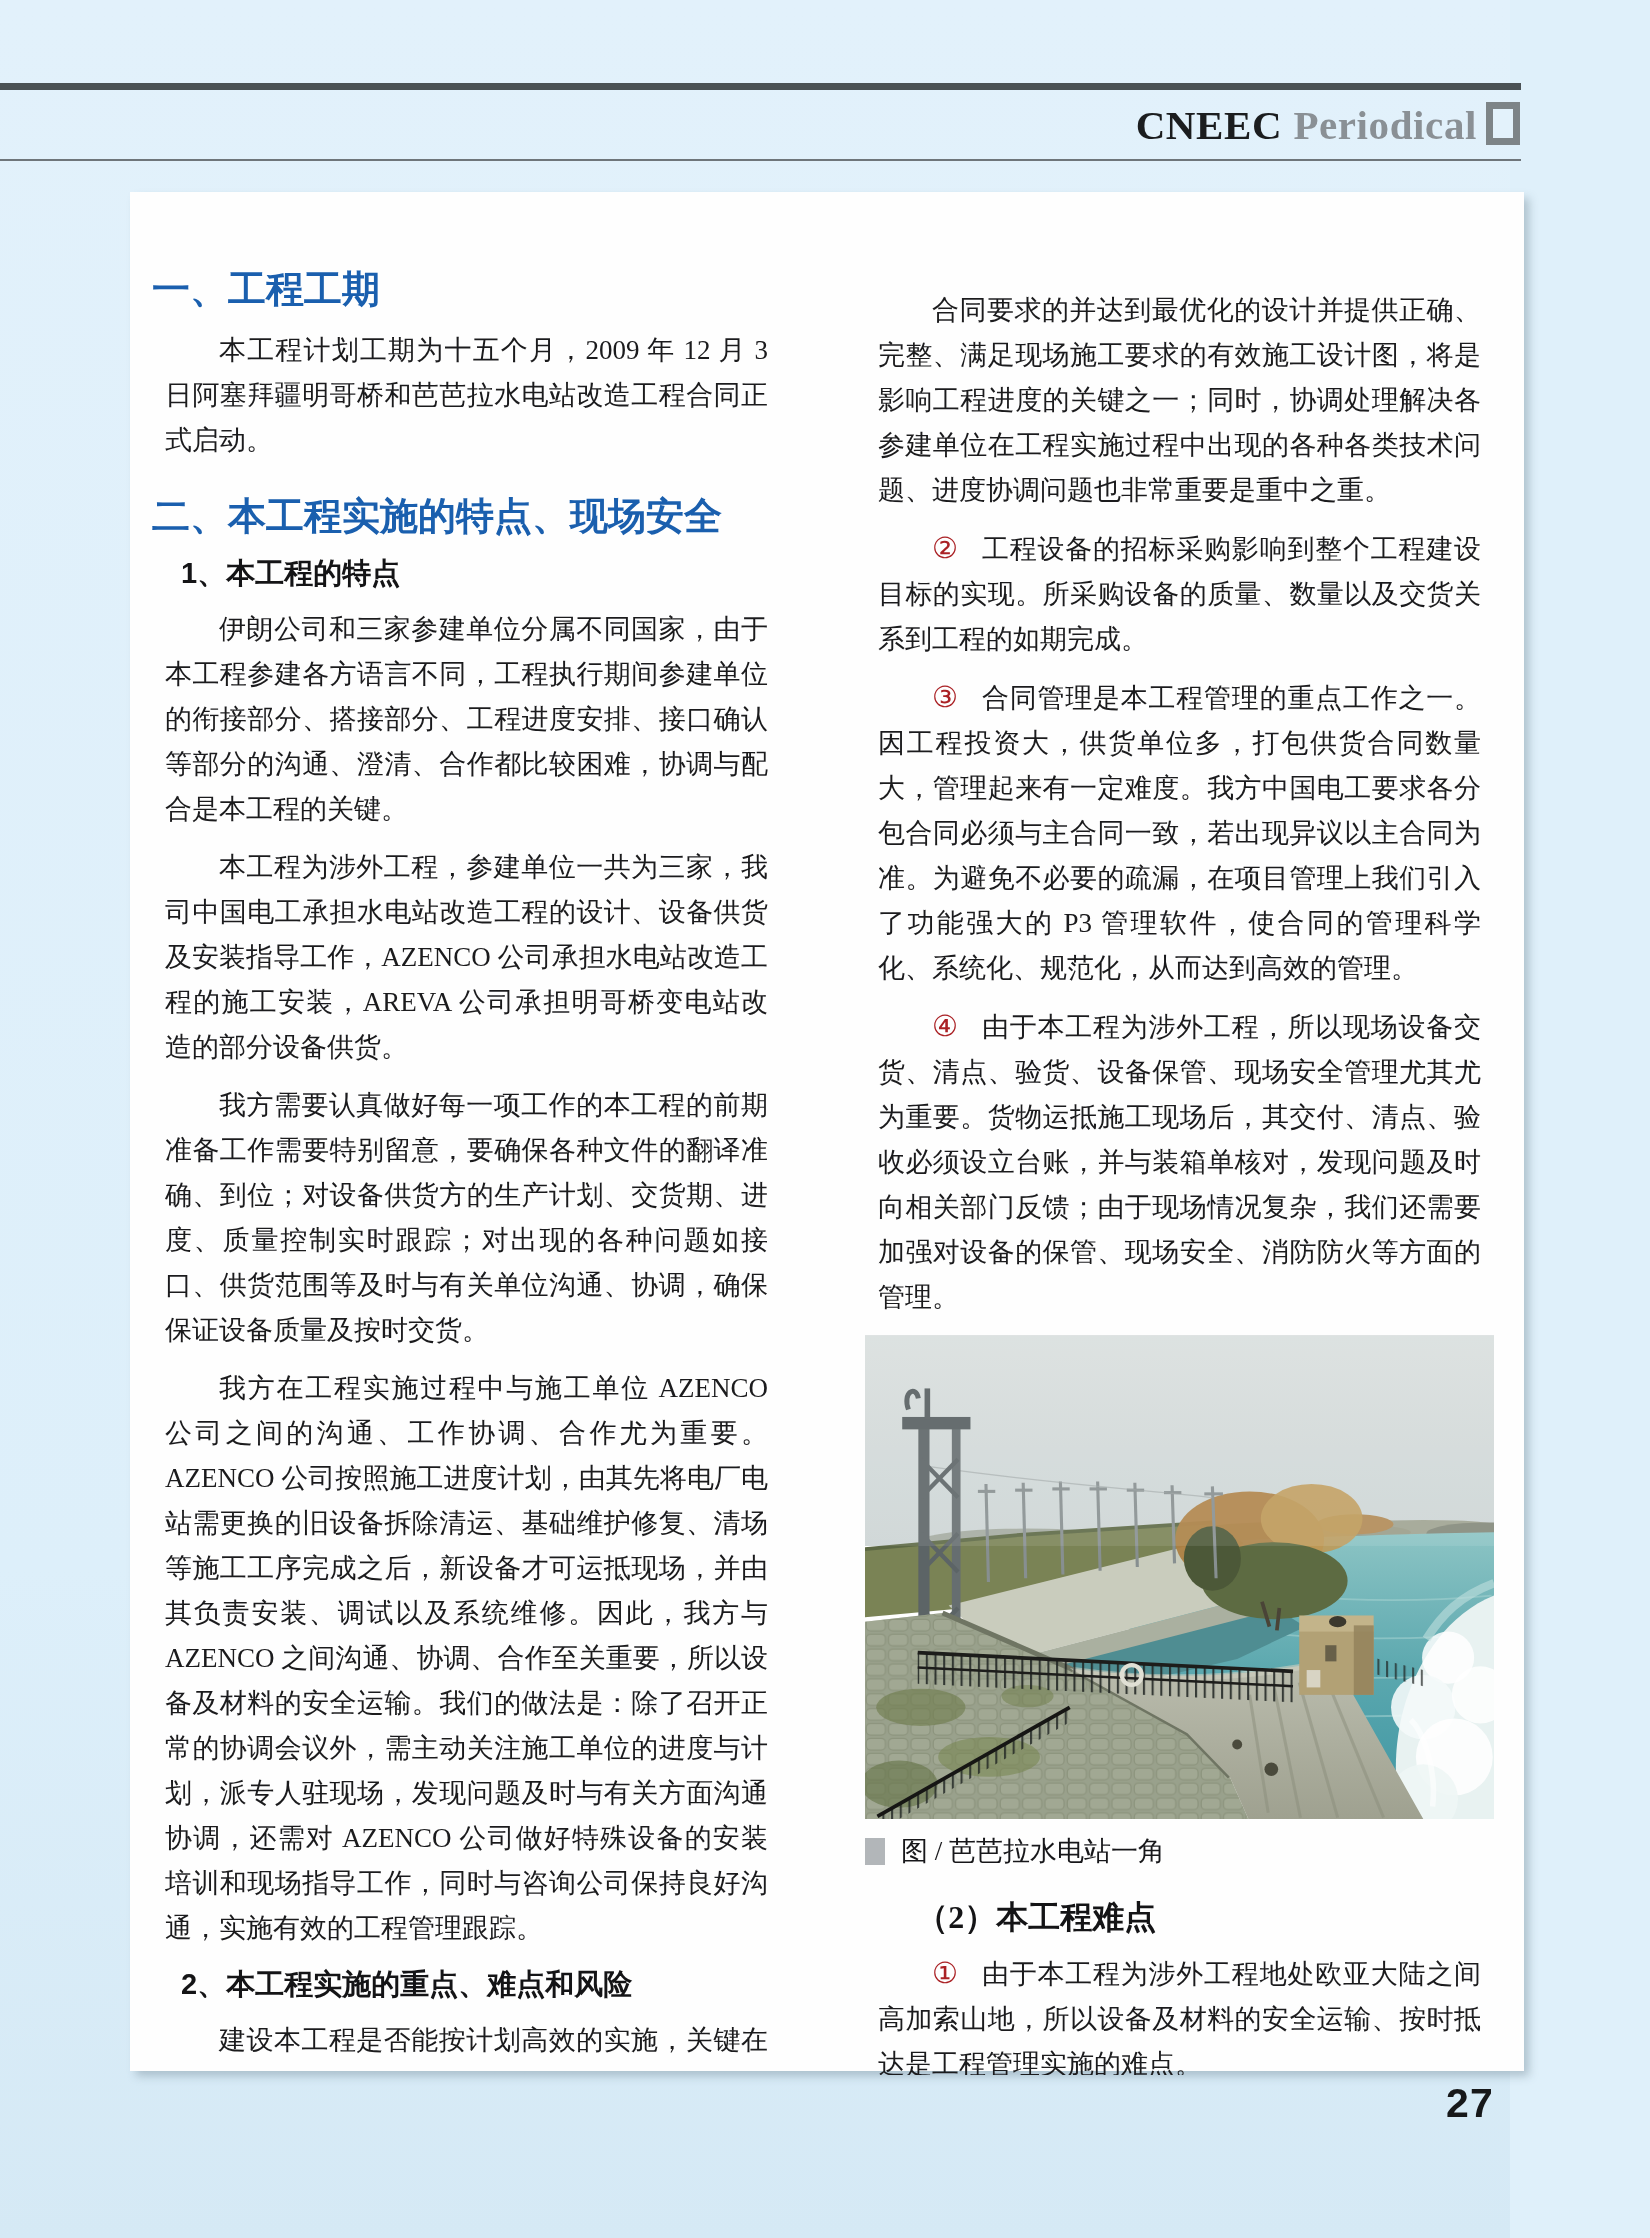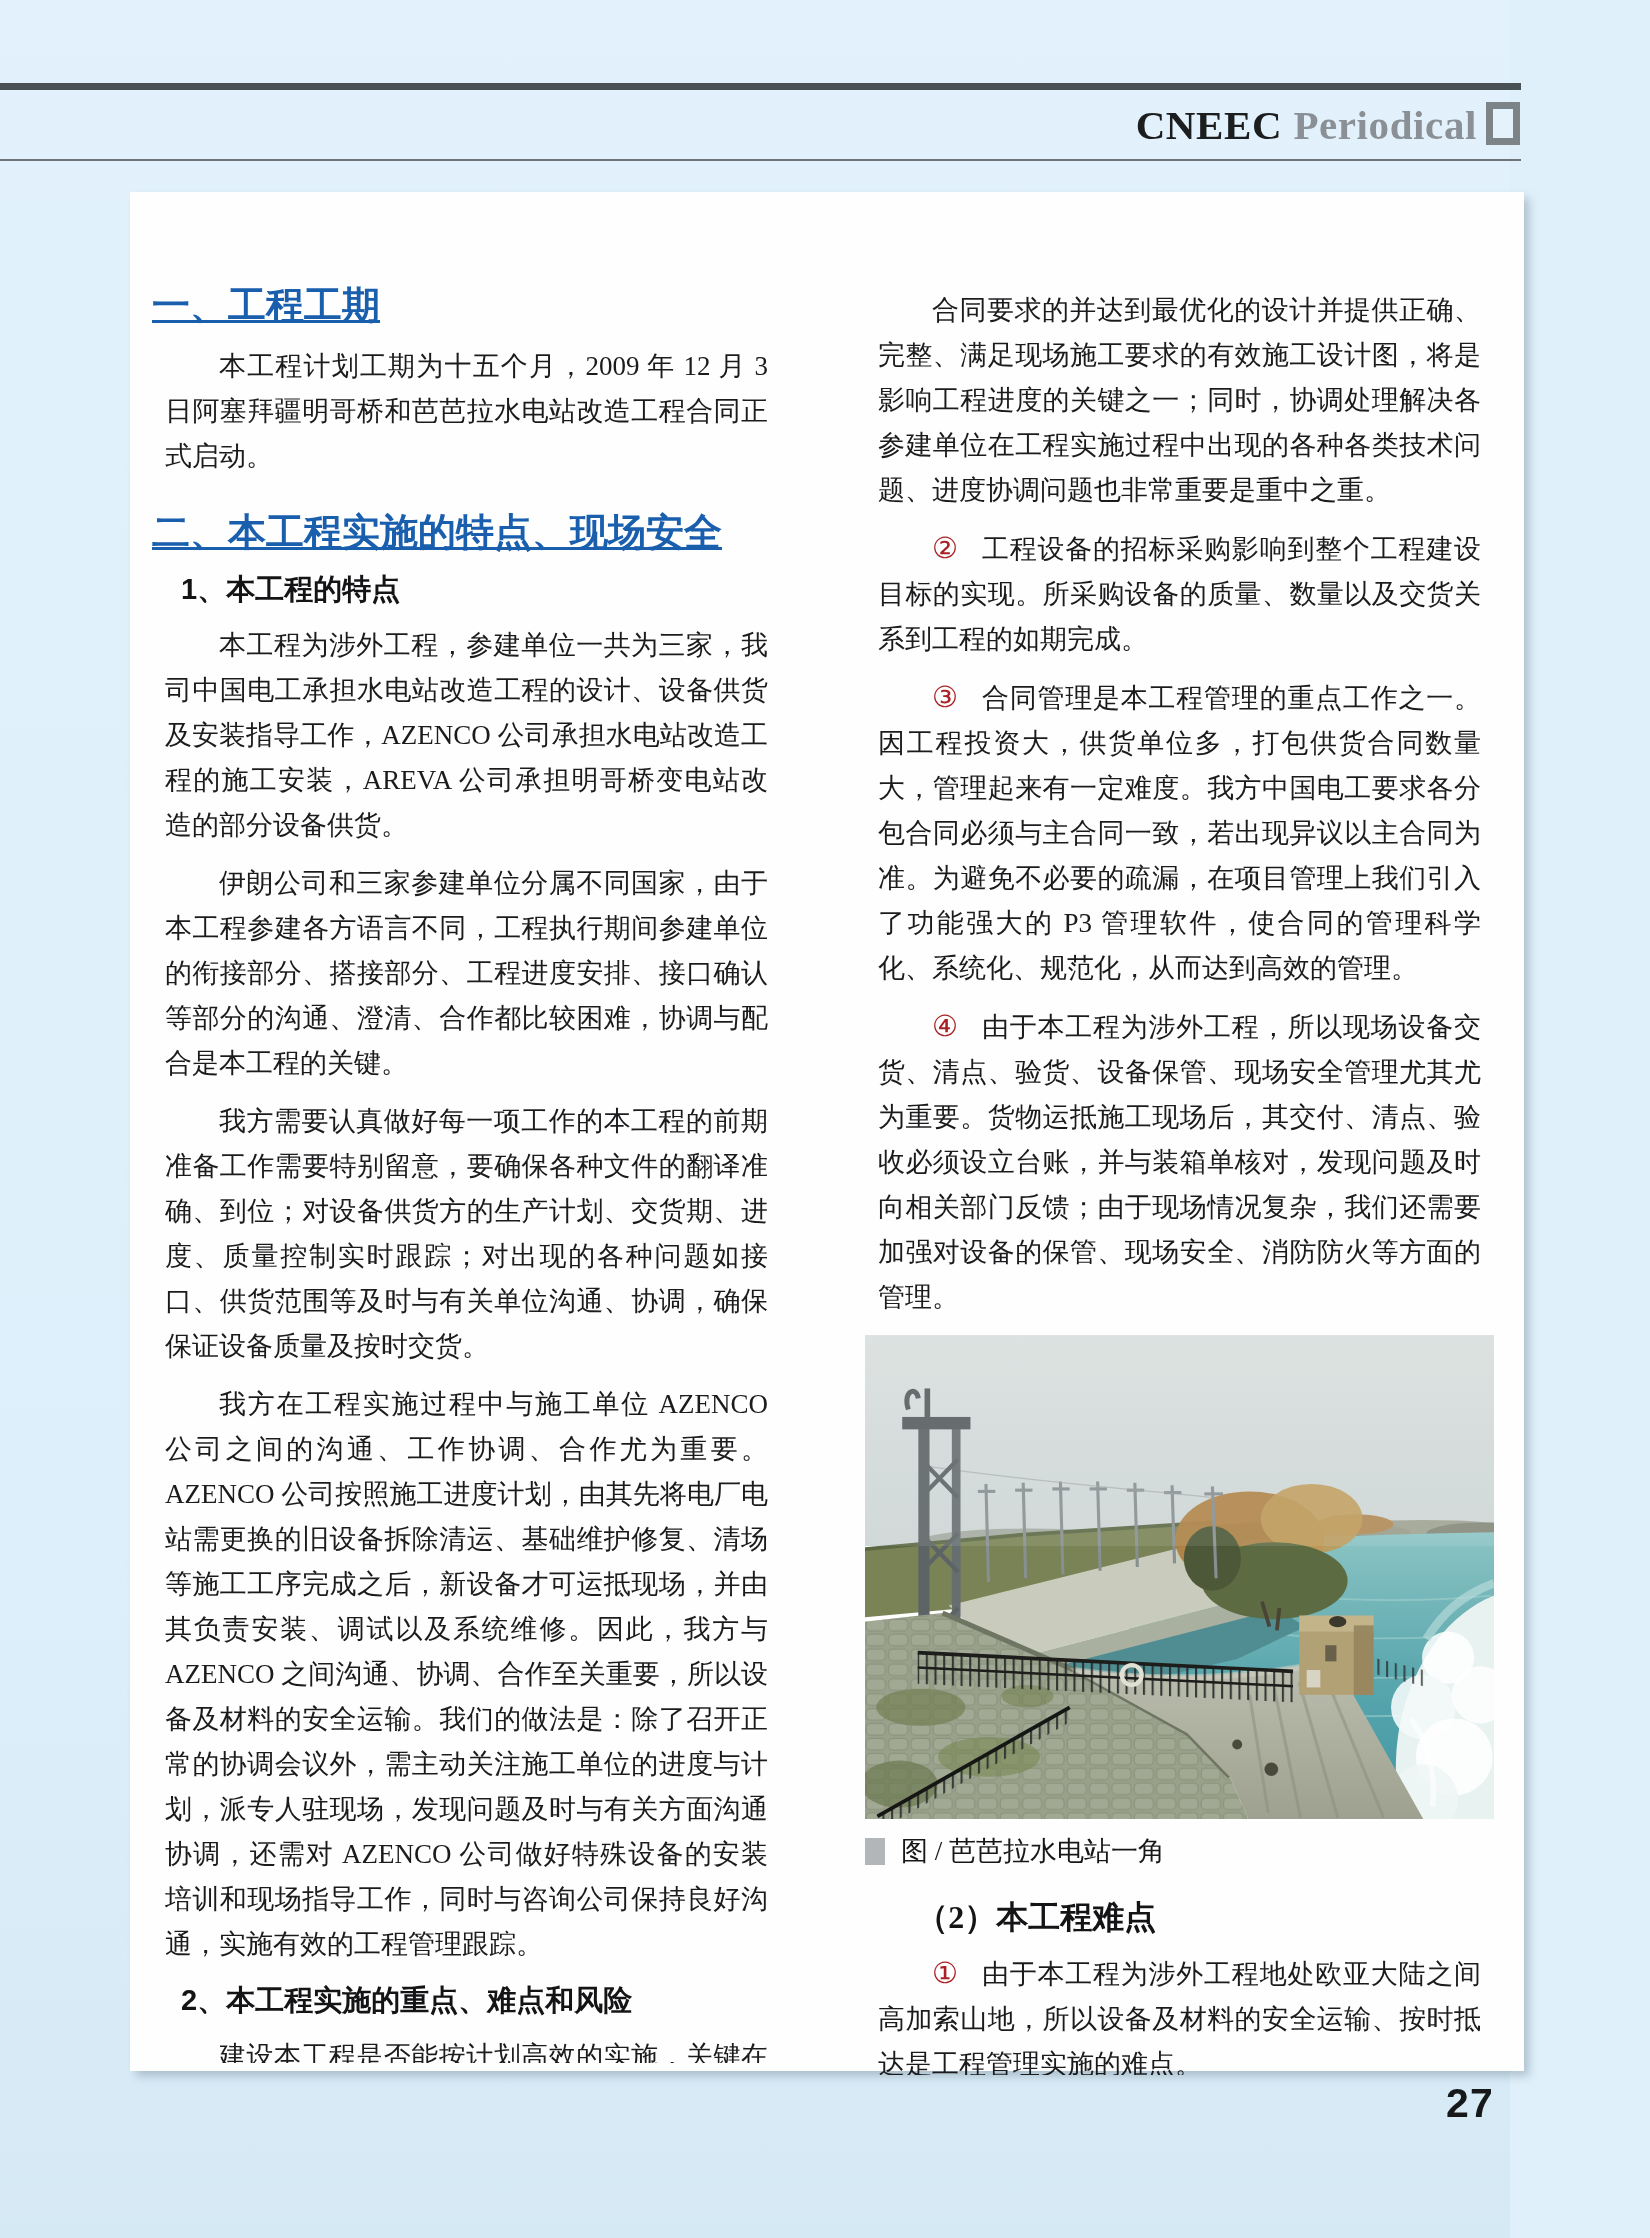--- a/index.html
+++ b/index.html
@@ -25,21 +25,21 @@
   .sheet{position:absolute;left:130px;top:192px;width:1394px;height:1879px;background:#fefefe;
     box-shadow:6.2px 6.2px 8.7px rgba(116,138,150,.45);}
 
   
   .col{position:absolute;top:263px;width:629px;height:1800px;overflow:hidden;
     font-size:27px;line-height:45px;color:#1b1b1d;text-align:justify;}
   .col-left{left:152px;}
   .col-right{left:865px;width:629px;padding-top:12.4px;}
   .col p{margin:13px;text-indent:2em;}
   .h-blue{font-family:"Liberation Sans","DejaVu Sans",sans-serif;font-weight:bold;
-    color:#1a5fae;font-size:38px;line-height:52px;margin:16px 0 10px 0;text-indent:0;text-decoration:underline;}
+    color:#1a5fae;font-size:38px;line-height:52px;margin:0 0 10px 0;text-indent:0;}
   .h-blue2{margin-top:27px;margin-bottom:11.2px;}
   .subhead{font-family:"Liberation Sans","DejaVu Sans",sans-serif;font-weight:bold;
     font-size:29px;line-height:41px;margin:5px 0;text-indent:1em;color:#141416;}
   .subhead-paren{font-family:"Liberation Serif","DejaVu Serif",serif;font-weight:bold;
     font-size:32px;line-height:41px;margin:5px 0;text-indent:1.6em;color:#141416;}
   .num-marker{color:#aa2125;font-size:29px;margin-right:.8em;}
 
   
   .photo-frame{margin-top:15px;width:629px;height:484px;line-height:0;}
   .caption-row{margin-top:11.2px;height:41px;display:flex;align-items:center;}
@@ -63,22 +63,22 @@
   <div class="brand-square"></div>
   <div class="header-line"></div>
 
   <div class="sheet"></div>
 
   <div class="col col-left">
     <div class="h-blue">一、工程工期</div>
     <p>本工程计划工期为十五个月，2009 年 12 月 3 日阿塞拜疆明哥桥和芭芭拉水电站改造工程合同正式启动。</p>
     <div class="h-blue h-blue2">二、本工程实施的特点、现场安全</div>
     <div class="subhead">1、本工程的特点</div>
+    <p>伊朗公司和三家参建单位分属不同国家，由于本工程参建各方语言不同，工程执行期间参建单位的衔接部分、搭接部分、工程进度安排、接口确认等部分的沟通、澄清、合作都比较困难，协调与配合是本工程的关键。</p>
     <p>本工程为涉外工程，参建单位一共为三家，我司中国电工承担水电站改造工程的设计、设备供货及安装指导工作，AZENCO 公司承担水电站改造工程的施工安装，AREVA 公司承担明哥桥变电站改造的部分设备供货。</p>
-    <p>伊朗公司和三家参建单位分属不同国家，由于本工程参建各方语言不同，工程执行期间参建单位的衔接部分、搭接部分、工程进度安排、接口确认等部分的沟通、澄清、合作都比较困难，协调与配合是本工程的关键。</p>
     <p>我方需要认真做好每一项工作的本工程的前期准备工作需要特别留意，要确保各种文件的翻译准确、到位；对设备供货方的生产计划、交货期、进度、质量控制实时跟踪；对出现的各种问题如接口、供货范围等及时与有关单位沟通、协调，确保保证设备质量及按时交货。</p>
     <p>我方在工程实施过程中与施工单位 AZENCO 公司之间的沟通、工作协调、合作尤为重要。AZENCO 公司按照施工进度计划，由其先将电厂电站需更换的旧设备拆除清运、基础维护修复、清场等施工工序完成之后，新设备才可运抵现场，并由其负责安装、调试以及系统维修。因此，我方与 AZENCO 之间沟通、协调、合作至关重要，所以设备及材料的安全运输。我们的做法是：除了召开正常的协调会议外，需主动关注施工单位的进度与计划，派专人驻现场，发现问题及时与有关方面沟通协调，还需对 AZENCO 公司做好特殊设备的安装培训和现场指导工作，同时与咨询公司保持良好沟通，实施有效的工程管理跟踪。</p>
     <div class="subhead">2、本工程实施的重点、难点和风险</div>
     <p>建设本工程是否能按计划高效的实施，关键在于各参建单位之间的沟通、协调以及工程各环节的准备、衔接工作和施工过程中各参建单位按计划控制、落实工程进度。</p>
 
   </div>
 
   <div class="col col-right">
     <p>合同要求的并达到最优化的设计并提供正确、完整、满足现场施工要求的有效施工设计图，将是影响工程进度的关键之一；同时，协调处理解决各参建单位在工程实施过程中出现的各种各类技术问题、进度协调问题也非常重要是重中之重。</p>
     <p><span class="num-marker">②</span><span>工程设备的招标采购影响到整个工程建设目标的实现。所采购设备的质量、数量以及交货关系到工程的如期完成。</span></p>

